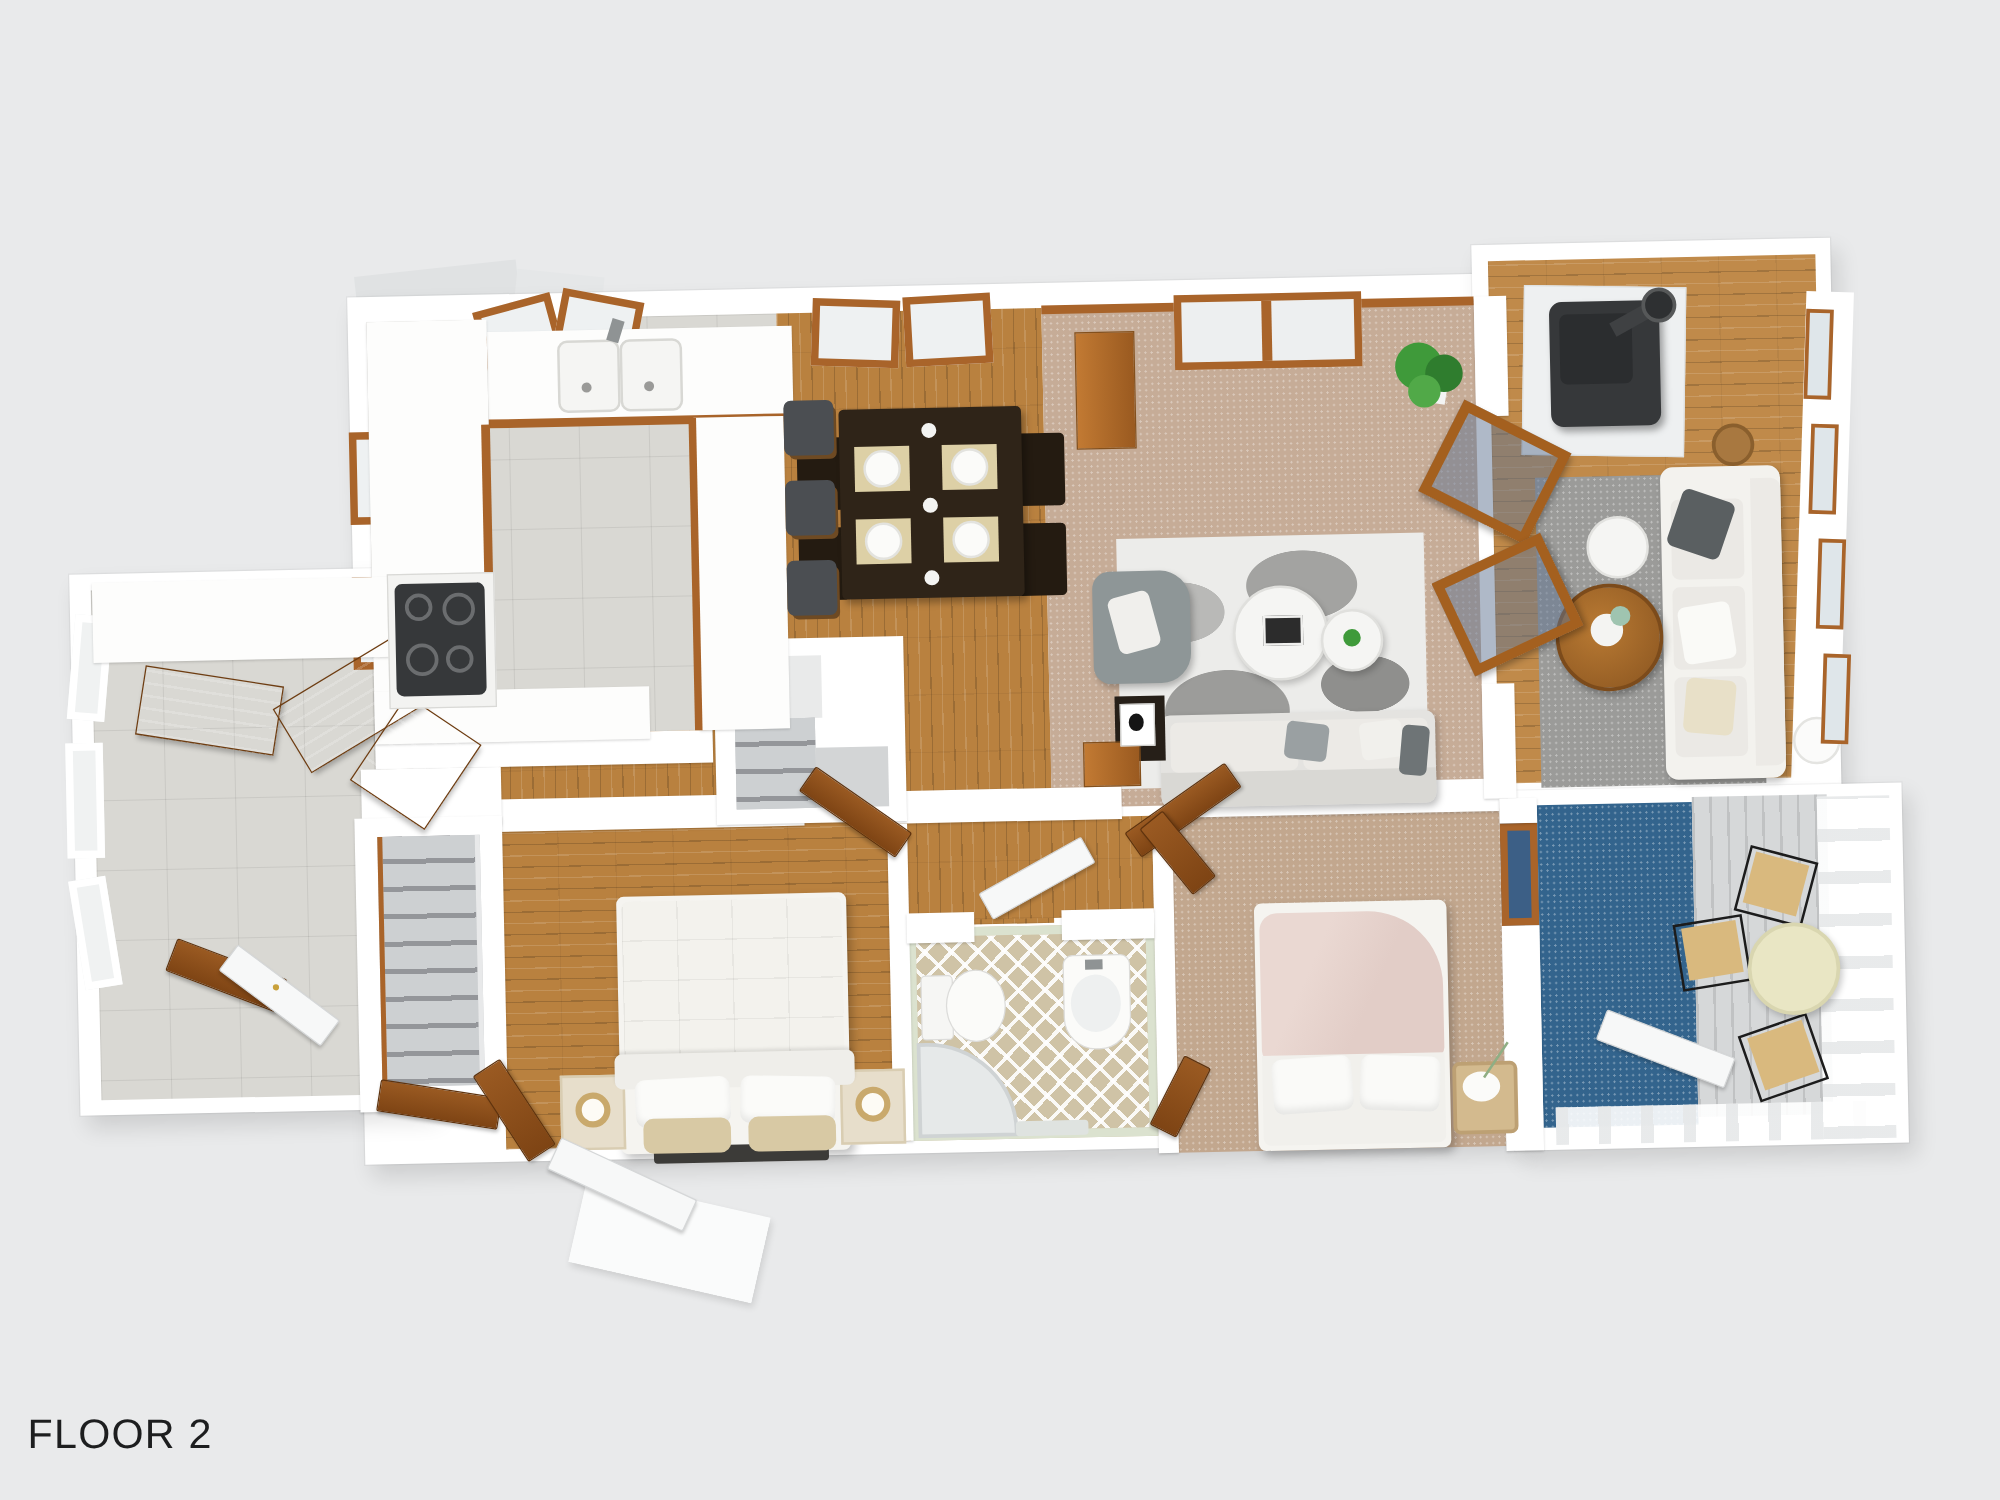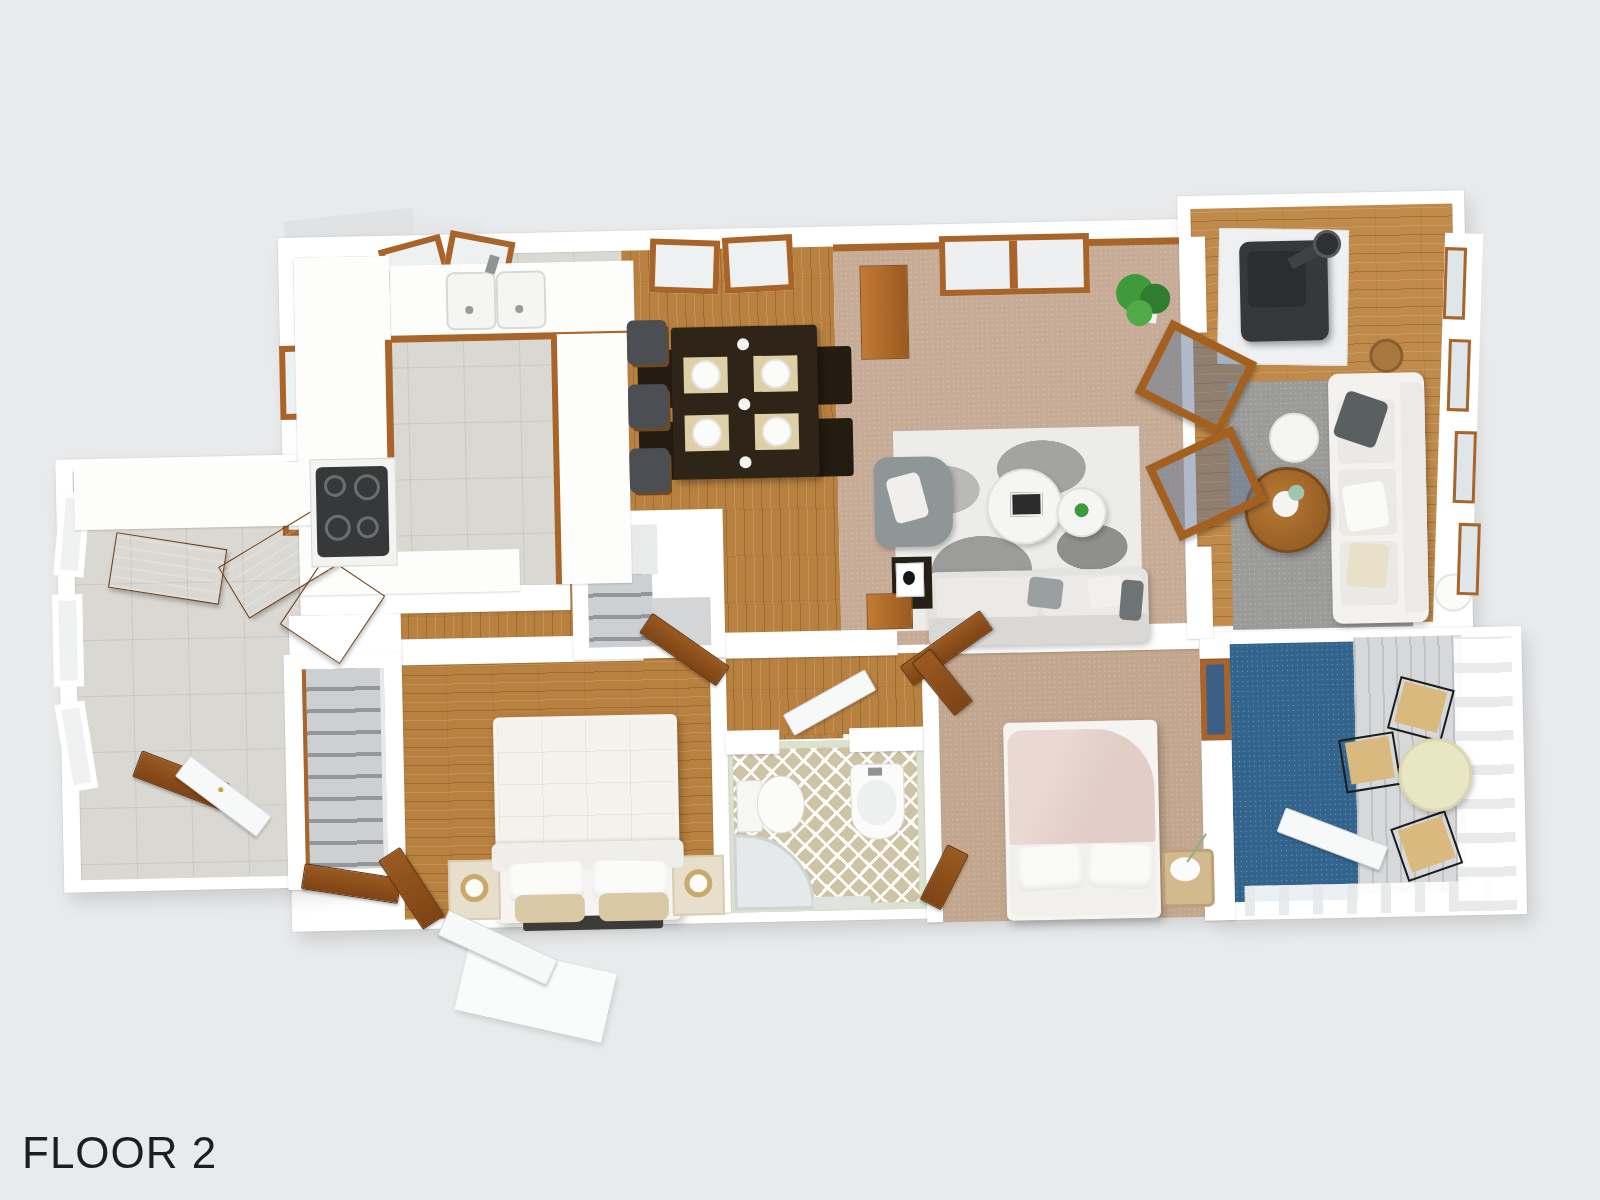--- a/index.html
+++ b/index.html
@@ -41,21 +41,21 @@
   .stairs{background-color:var(--pal-stair_carpet);background-image:repeating-linear-gradient(180deg,#cdd0d2 0 18px,#94969a 18px 22px);}
   .woodbar{background:var(--pal-wood_trim);}
   .counter{background:#fdfdfc;box-shadow:0 1px 2px rgba(0,0,0,.15);}
   .frame{background:#eef1f2;border:6px solid var(--pal-wood_trim);box-sizing:border-box;}
   .leaf{background:linear-gradient(180deg,#9a5a22,#7e4414);border:1px solid #5f330e;border-radius:2px;box-shadow:1px 2px 3px rgba(0,0,0,.25);}
   .wleaf{background:#f7f8f8;border:1px solid #d5d7d8;border-radius:2px;box-shadow:1px 2px 3px rgba(0,0,0,.2);}
   .circle{border-radius:50%;}
   .bench{background:linear-gradient(180deg,#a9642a,#8a4d1a);background-image:repeating-linear-gradient(0deg,rgba(255,255,255,.18) 0 2px,transparent 2px 10px);border:1px solid #6e3d12;box-shadow:2px 3px 4px rgba(0,0,0,.25);}
   .railing{background:rgba(255,255,255,.88);background-image:repeating-linear-gradient(90deg,rgba(230,232,233,.9) 0 10px,rgba(255,255,255,.2) 10px 34px);}
   .railingv{background:rgba(255,255,255,.88);background-image:repeating-linear-gradient(0deg,rgba(230,232,233,.9) 0 10px,rgba(255,255,255,.2) 10px 34px);}
-  #floor-label{position:absolute;left:22px;top:1128px;font-size:44px;color:var(--pal-text);letter-spacing:1px;z-index:20;}
+  #floor-label{position:absolute;left:22px;top:1128px;font-size:33px;color:var(--pal-text);letter-spacing:1px;z-index:20;}
 </style>
 </head>
 <body>
 
 <div id="plan">
  <div id="tilt">
 
   <div class="abs" style="left:292px;top:206px;width:130px;height:32px;background:#e0e2e3;transform:rotate(-5deg);"></div>
   <div class="abs" style="left:420px;top:212px;width:70px;height:24px;background:#e5e7e8;transform:rotate(7deg);"></div>
 

